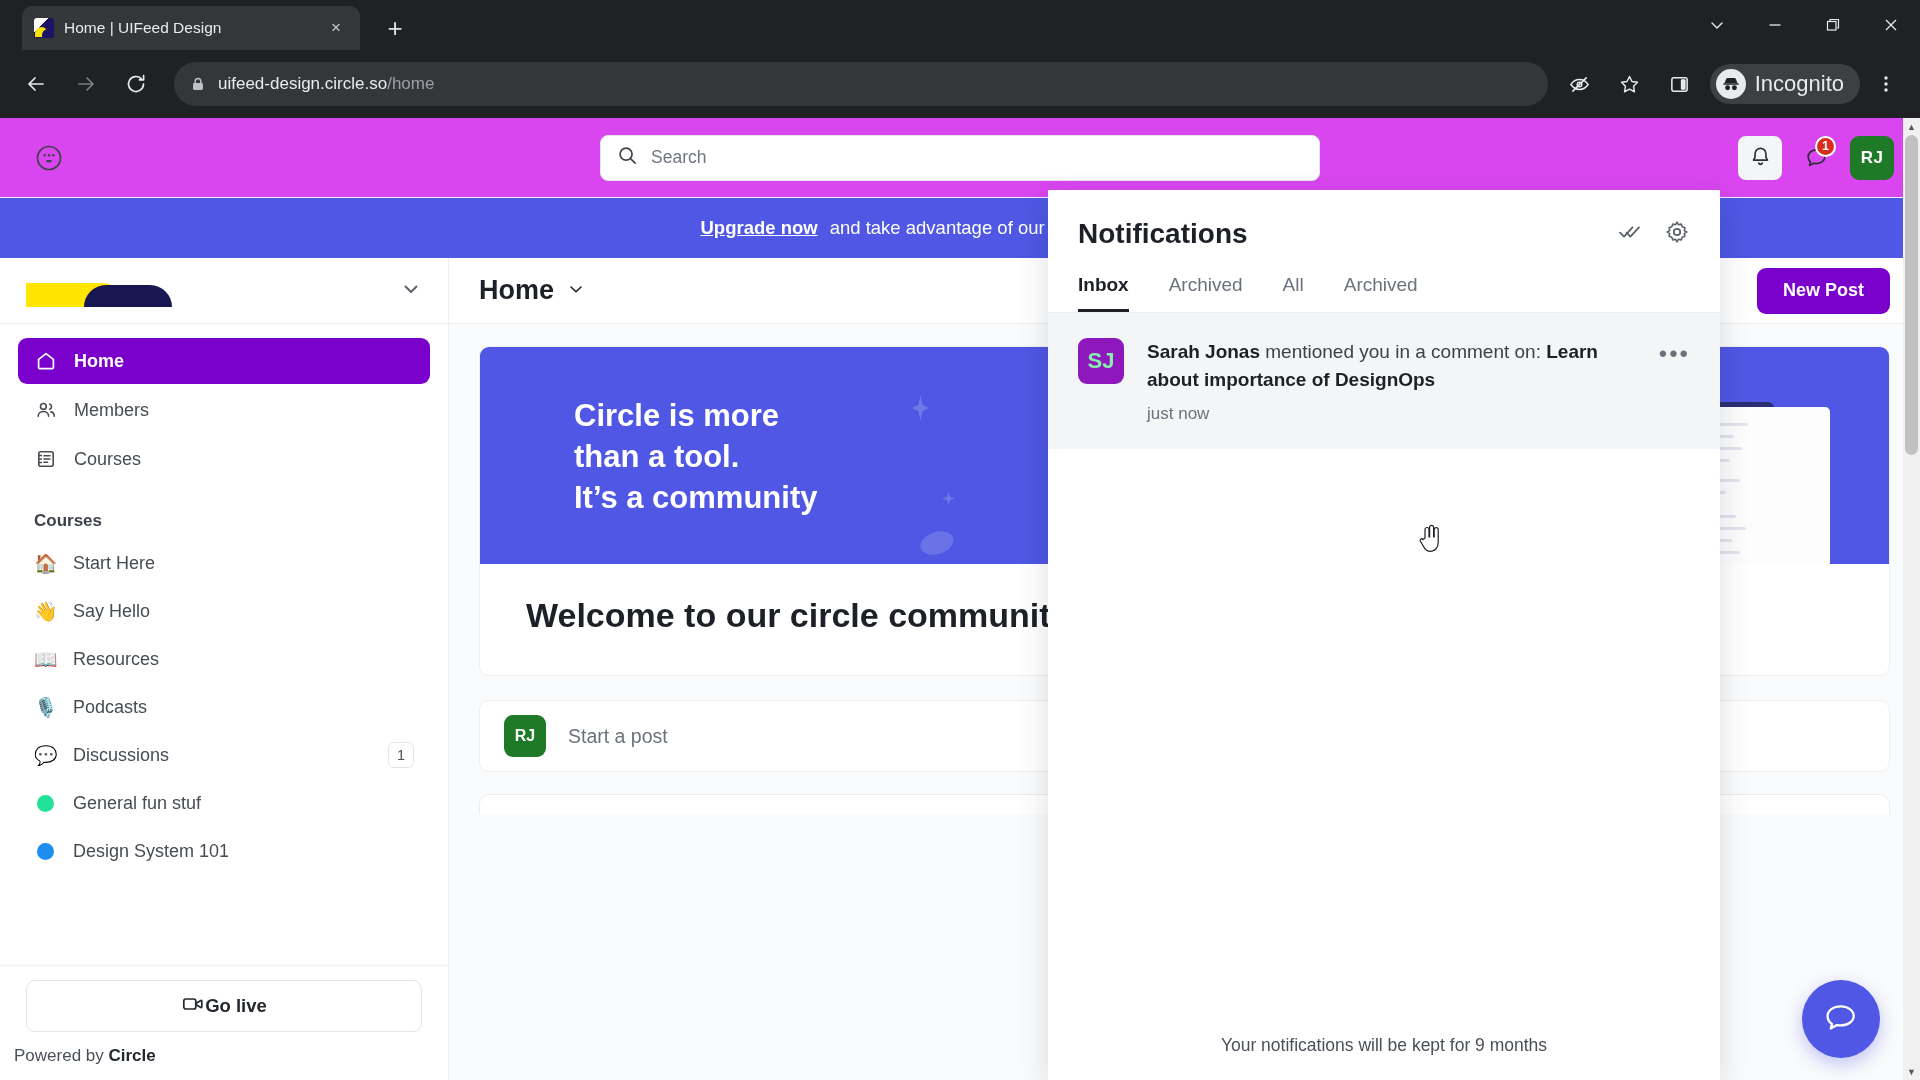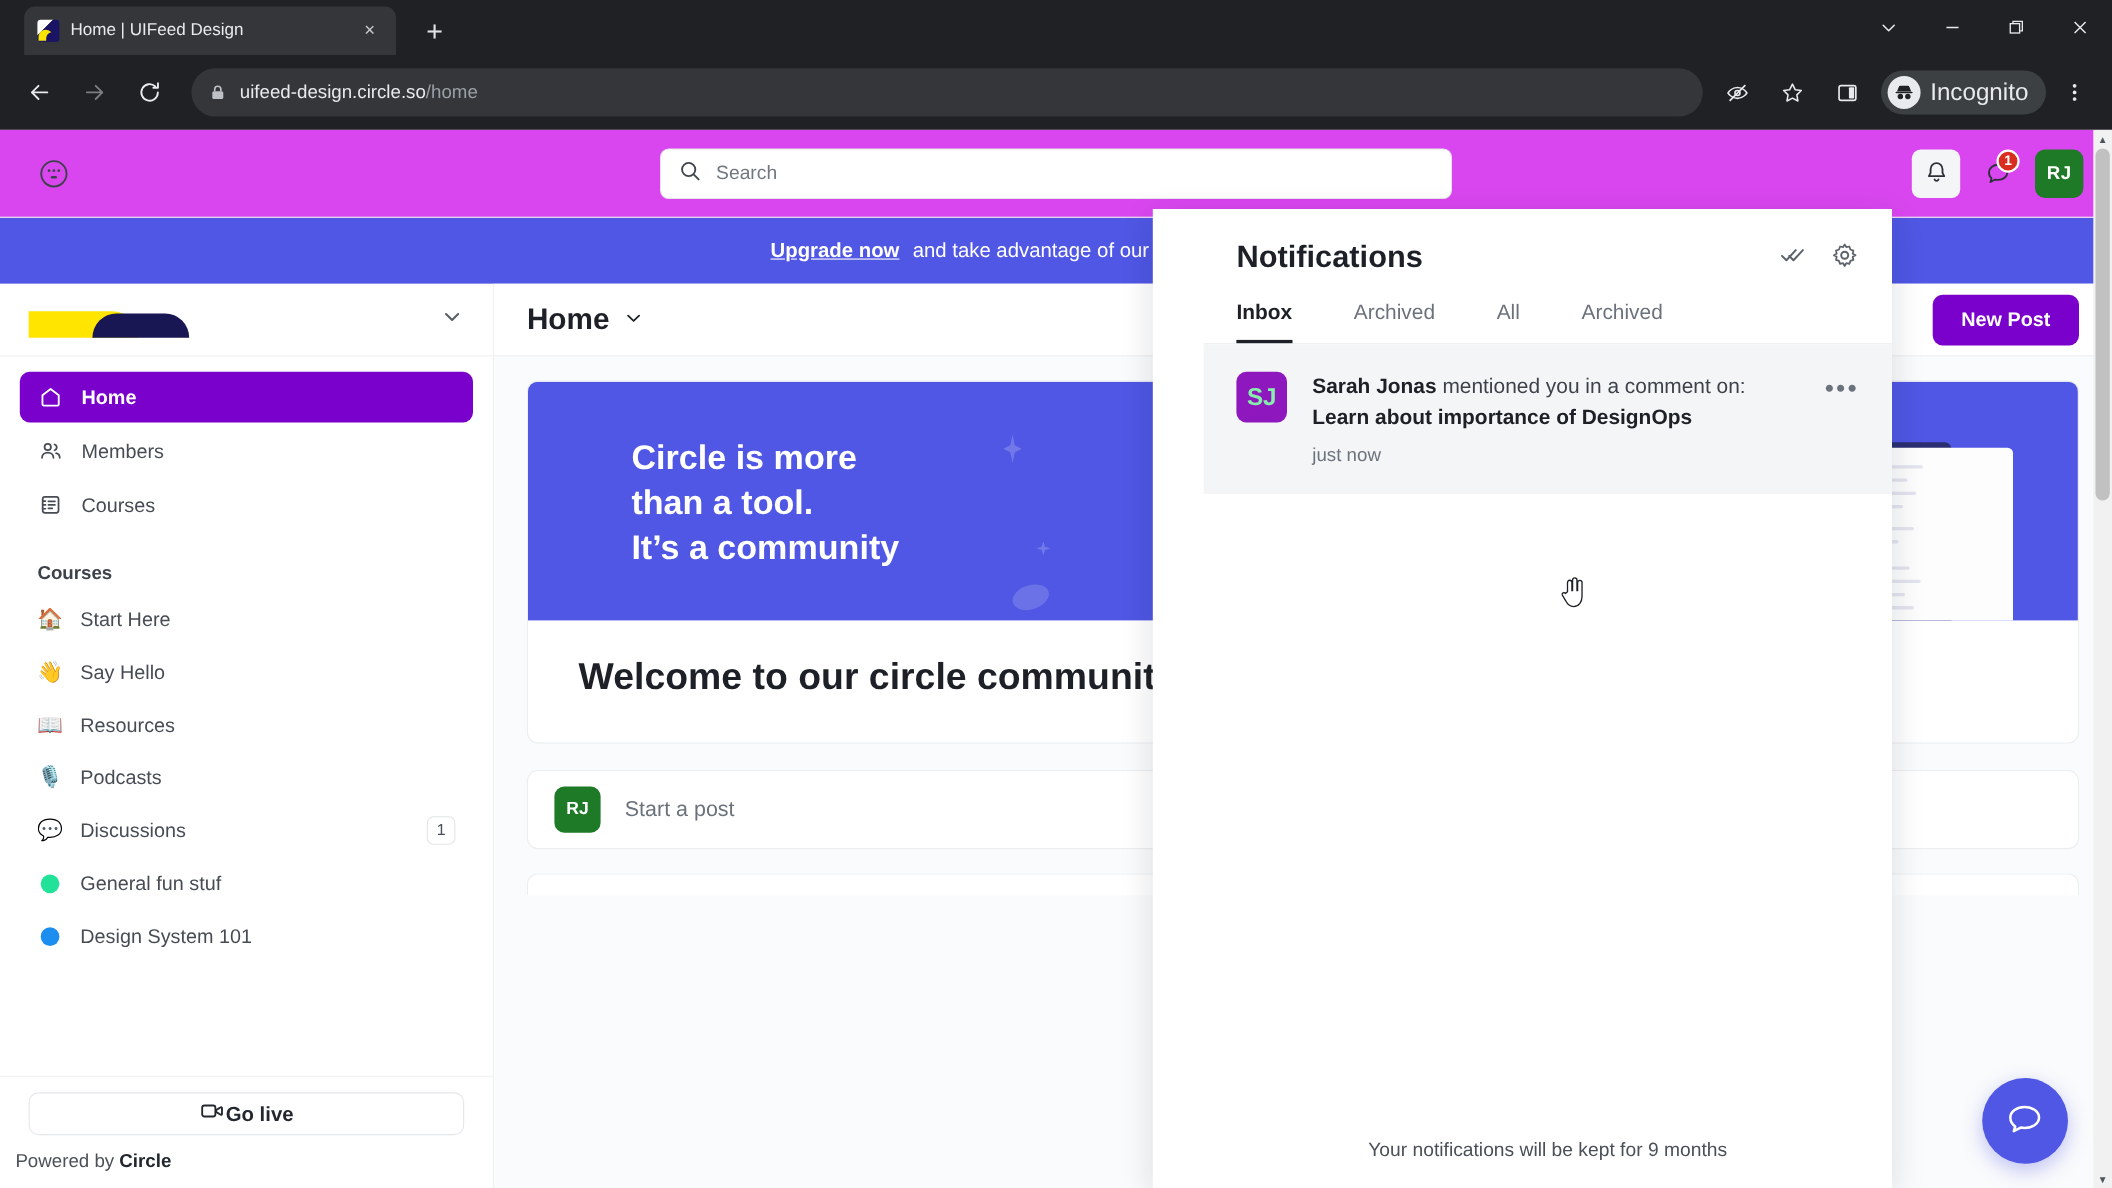--- a/index.html
+++ b/index.html
@@ -119,21 +119,21 @@
   }
   .space-emoji { width:24px;height:24px; display:flex;align-items:center;justify-content:center; font-size:19px; flex:none;}
   .dot { width:17px;height:17px;border-radius:50%; margin-left:3px; margin-right:4px; flex:none;}
   .space-count {
     margin-left:auto; min-width:26px;height:26px;border:1px solid #e3e5e8;border-radius:6px;
     display:flex;align-items:center;justify-content:center;font-size:14.5px;color:#4b5058;
   }
   .sidebar-spacer { flex:1; }
   .golive-wrap { padding:14px 26px; border-top:1px solid #f0f1f3; }
   .golive {
-    height:39px;border:1px solid #e4e6e9;border-radius:9px;display:flex;align-items:center;justify-content:center;
+    height:52px;border:1px solid #e4e6e9;border-radius:9px;display:flex;align-items:center;justify-content:center;
     font-size:18.5px;font-weight:700;color:#23272e;
   }
   .powered { padding:0 26px 22px 14px; font-size:17px; color:#4b5058; }
   .powered b { font-weight:700; color:#23272e; }
 
   
   .main { flex:1; display:flex; flex-direction:column; min-width:0; position:relative; background:#fafbfc;}
   .main-header {
     height:66px; background:#fff; border-bottom:1px solid #eceef0; display:flex; align-items:center;
     padding:0 30px; justify-content:space-between;
@@ -172,26 +172,26 @@
 
   
   .scrollbar { position:absolute; right:0; top:0; width:17px; height:962px; background:#f1f1f1; }
   .sb-up, .sb-down { height:17px; display:flex; align-items:center; justify-content:center; color:#50555c; font-size:9px; }
   .sb-thumb { position:absolute; top:17px; left:2px; width:13px; height:320px; background:#c1c1c1; border-radius:7px; }
   .sb-down { position:absolute; bottom:0; width:17px; }
 
   
   .notif-panel {
     position:absolute; left:1048px; top:72px; width:672px; height:890px; background:#fff;
-    box-shadow:0 8px 30px rgba(16,24,40,.14); z-index:40; display:flex; flex-direction:column;padding-left:46px;
+    box-shadow:0 8px 30px rgba(16,24,40,.14); z-index:40; display:flex; flex-direction:column;
   }
   .notif-head { display:flex; align-items:center; justify-content:space-between; padding:28px 30px 0 30px; }
   .notif-title { font-size:28px; font-weight:700; color:#1d2026; }
   .notif-head-icons { display:flex; align-items:center; gap:22px; color:#5c626b; }
-  .notif-tabs { display:flex; gap:56px; padding:24px 30px 0 30px; border-bottom:1px solid #eceef0; }
+  .notif-tabs { display:flex; gap:40px; padding:24px 30px 0 30px; border-bottom:1px solid #eceef0; }
   .ntab { font-size:19px; color:#6c727c; padding-bottom:13px; }
   .ntab.active { color:#1d2026; font-weight:700; border-bottom:3px solid #1d2026; }
   .notif-list { flex:1; overflow:hidden; }
   .notif-item { display:flex; gap:23px; padding:25px 30px; background:#f4f5f6; align-items:flex-start; }
   .notif-avatar {
     width:46px;height:46px;border-radius:9px;background:#8e17bd;color:#86efac;display:flex;align-items:center;
     justify-content:center;font-size:22px;font-weight:600;flex:none;
   }
   .notif-body { flex:1; min-width:0; }
   .notif-text { font-size:19px; line-height:1.45; color:#3d424a; }

